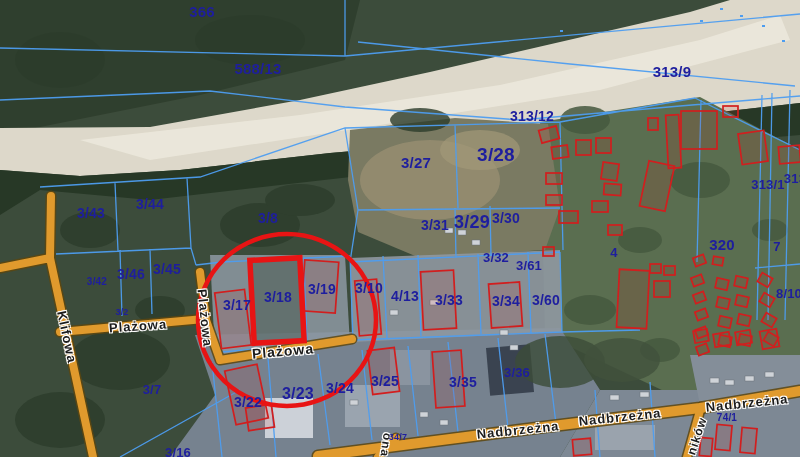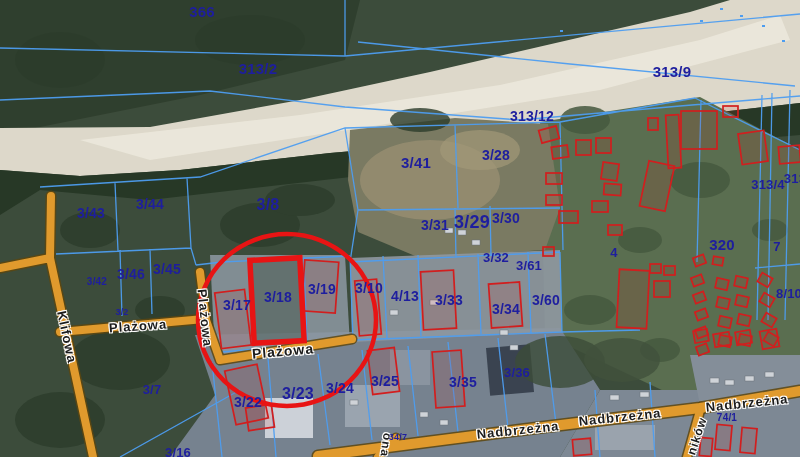--- a/index.html
+++ b/index.html
@@ -213,49 +213,49 @@
       <div class="street-label" style="left: 283px; top: 351px; font-size: 14px; transform: translate(-50%, -50%) rotate(-5deg);">Plażowa</div>
       <div class="street-label" style="left: 67px; top: 337px; font-size: 13px; transform: translate(-50%, -50%) rotate(78deg);">Klifowa</div>
       <div class="street-label" style="left: 518px; top: 430px; font-size: 13px; transform: translate(-50%, -50%) rotate(-6deg);">Nadbrzeżna</div>
       <div class="street-label" style="left: 620px; top: 417px; font-size: 13px; transform: translate(-50%, -50%) rotate(-6deg);">Nadbrzeżna</div>
       <div class="street-label" style="left: 747px; top: 403px; font-size: 13px; transform: translate(-50%, -50%) rotate(-6deg);">Nadbrzeżna</div>
       <div class="street-label" style="left: 697px; top: 436px; font-size: 12px; transform: translate(-50%, -50%) rotate(-72deg);">ników</div>
       <div class="street-label" style="left: 386px; top: 445px; font-size: 12px; transform: translate(-50%, -50%) rotate(98deg);">ona</div>
     </div>
   <div id="parcel-layer">
       <div class="parcel-label" style="left: 190px; top: 11px; font-size: 15px; transform: translate(-50%, -50%); margin-left: 12px;">366</div>
-      <div class="parcel-label" style="left: 258px; top: 68px; font-size: 15px; transform: translate(-50%, -50%);">313/2</div>
+      <div class="parcel-label" style="left: 258px; top: 68px; font-size: 15px; transform: translate(-50%, -50%);">588/13</div>
       <div class="parcel-label" style="left: 672px; top: 71px; font-size: 15px; transform: translate(-50%, -50%);">313/9</div>
       <div class="parcel-label" style="left: 532px; top: 116px; font-size: 14px; transform: translate(-50%, -50%);">313/12</div>
-      <div class="parcel-label" style="left: 416px; top: 162px; font-size: 15px; transform: translate(-50%, -50%);">3/41</div>
-      <div class="parcel-label" style="left: 496px; top: 155px; font-size: 14px; transform: translate(-50%, -50%);">3/28</div>
-      <div class="parcel-label" style="left: 268px; top: 205px; font-size: 16px; transform: translate(-50%, -50%);">3/8</div>
+      <div class="parcel-label" style="left: 416px; top: 162px; font-size: 15px; transform: translate(-50%, -50%);">3/27</div>
+      <div class="parcel-label" style="left: 496px; top: 155px; font-size: 19px; transform: translate(-50%, -50%);">3/28</div>
+      <div class="parcel-label" style="left: 268px; top: 218px; font-size: 14px; transform: translate(-50%, -50%);">3/8</div>
       <div class="parcel-label" style="left: 150px; top: 204px; font-size: 14px; transform: translate(-50%, -50%);">3/44</div>
       <div class="parcel-label" style="left: 91px; top: 213px; font-size: 14px; transform: translate(-50%, -50%);">3/43</div>
       <div class="parcel-label" style="left: 97px; top: 281px; font-size: 10px; transform: translate(-50%, -50%);">3/42</div>
       <div class="parcel-label" style="left: 131px; top: 274px; font-size: 14px; transform: translate(-50%, -50%);">3/46</div>
       <div class="parcel-label" style="left: 167px; top: 269px; font-size: 14px; transform: translate(-50%, -50%);">3/45</div>
       <div class="parcel-label" style="left: 435px; top: 225px; font-size: 14px; transform: translate(-50%, -50%);">3/31</div>
       <div class="parcel-label" style="left: 472px; top: 222px; font-size: 18px; transform: translate(-50%, -50%);">3/29</div>
       <div class="parcel-label" style="left: 506px; top: 218px; font-size: 14px; transform: translate(-50%, -50%);">3/30</div>
       <div class="parcel-label" style="left: 496px; top: 257px; font-size: 13px; transform: translate(-50%, -50%);">3/32</div>
       <div class="parcel-label" style="left: 529px; top: 265px; font-size: 13px; transform: translate(-50%, -50%);">3/61</div>
       <div class="parcel-label" style="left: 237px; top: 305px; font-size: 14px; transform: translate(-50%, -50%);">3/17</div>
       <div class="parcel-label" style="left: 278px; top: 297px; font-size: 14px; transform: translate(-50%, -50%);">3/18</div>
       <div class="parcel-label" style="left: 322px; top: 289px; font-size: 14px; transform: translate(-50%, -50%);">3/19</div>
       <div class="parcel-label" style="left: 369px; top: 288px; font-size: 14px; transform: translate(-50%, -50%);">3/10</div>
       <div class="parcel-label" style="left: 405px; top: 296px; font-size: 14px; transform: translate(-50%, -50%);">4/13</div>
       <div class="parcel-label" style="left: 449px; top: 300px; font-size: 14px; transform: translate(-50%, -50%);">3/33</div>
-      <div class="parcel-label" style="left: 506px; top: 309px; font-size: 14px; transform: translate(-50%, -50%);">3/34</div>
+      <div class="parcel-label" style="left: 506px; top: 301px; font-size: 14px; transform: translate(-50%, -50%);">3/34</div>
       <div class="parcel-label" style="left: 546px; top: 300px; font-size: 14px; transform: translate(-50%, -50%);">3/60</div>
       <div class="parcel-label" style="left: 722px; top: 244px; font-size: 15px; transform: translate(-50%, -50%);">320</div>
       <div class="parcel-label" style="left: 614px; top: 252px; font-size: 13px; transform: translate(-50%, -50%);">4</div>
       <div class="parcel-label" style="left: 777px; top: 246px; font-size: 13px; transform: translate(-50%, -50%);">7</div>
       <div class="parcel-label" style="left: 789px; top: 293px; font-size: 13px; transform: translate(-50%, -50%);">8/10</div>
-      <div class="parcel-label" style="left: 768px; top: 184px; font-size: 13px; transform: translate(-50%, -50%);">313/4</div>
+      <div class="parcel-label" style="left: 768px; top: 184px; font-size: 13px; transform: translate(-50%, -50%);">313/1</div>
       <div class="parcel-label" style="left: 795px; top: 178px; font-size: 13px; transform: translate(-50%, -50%);">313</div>
       <div class="parcel-label" style="left: 152px; top: 389px; font-size: 13px; transform: translate(-50%, -50%);">3/7</div>
       <div class="parcel-label" style="left: 178px; top: 452px; font-size: 13px; transform: translate(-50%, -50%);">3/16</div>
       <div class="parcel-label" style="left: 248px; top: 402px; font-size: 14px; transform: translate(-50%, -50%);">3/22</div>
       <div class="parcel-label" style="left: 298px; top: 394px; font-size: 16px; transform: translate(-50%, -50%);">3/23</div>
       <div class="parcel-label" style="left: 340px; top: 388px; font-size: 14px; transform: translate(-50%, -50%);">3/24</div>
       <div class="parcel-label" style="left: 385px; top: 381px; font-size: 14px; transform: translate(-50%, -50%);">3/25</div>
       <div class="parcel-label" style="left: 463px; top: 382px; font-size: 14px; transform: translate(-50%, -50%);">3/35</div>
       <div class="parcel-label" style="left: 517px; top: 372px; font-size: 13px; transform: translate(-50%, -50%);">3/36</div>
       <div class="parcel-label" style="left: 727px; top: 417px; font-size: 10px; transform: translate(-50%, -50%);">74/1</div>

